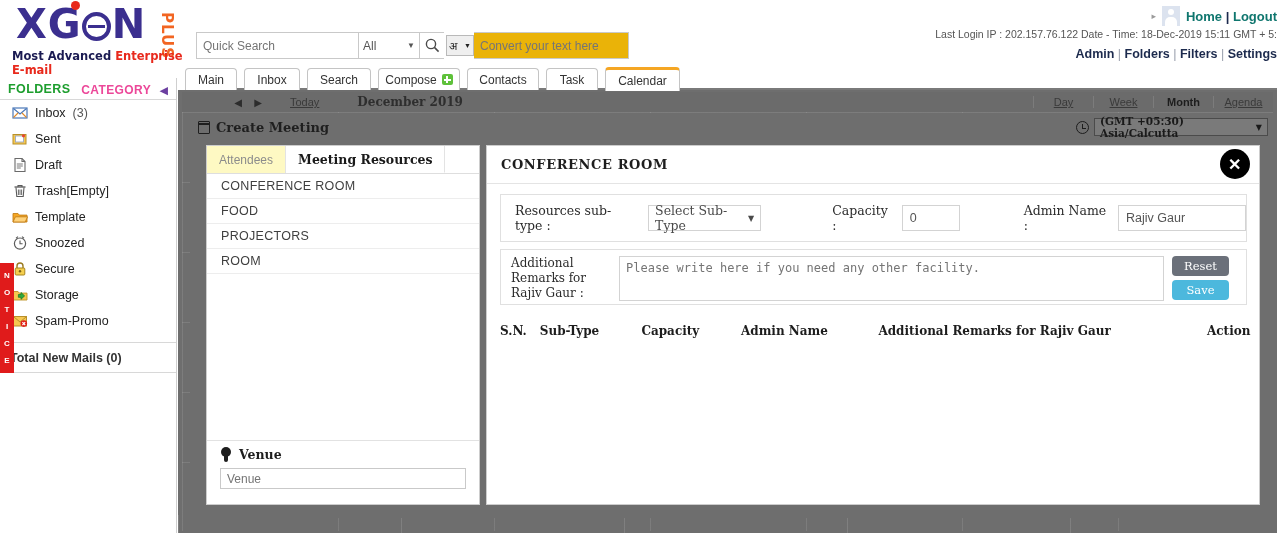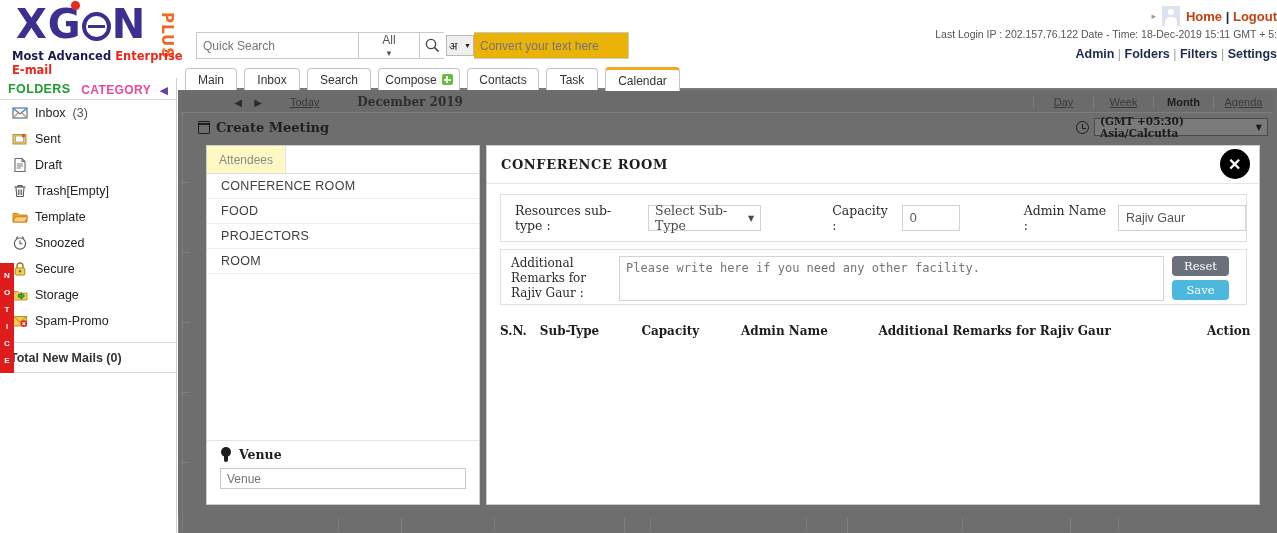--- a/index.html
+++ b/index.html
@@ -67,21 +67,20 @@
   #quick-search {
     width:162px; height:27px; border:1px solid #c9c9c9; border-right:none;
     padding:0 6px; font-size:12px; color:#555; outline:none;
     font-family:"Liberation Sans", sans-serif; background:#fff;
   }
   #search-scope {
     width:62px; height:27px; border:1px solid #c9c9c9;
     background:#fff; font-size:12px; color:#555; padding:0 4px;
     display:flex; align-items:center; justify-content:space-between;
     cursor:pointer;
-    flex-direction:column;
   }
   #search-scope .caret { font-size:8px; color:#555; }
   #search-go {
     width:24px; height:27px; display:flex; align-items:center;
     justify-content:center; background:#fff; border-top:1px solid #c9c9c9;
     border-bottom:1px solid #c9c9c9; cursor:pointer;
   }
   #lang-box {
     width:28px; height:21px; border:1px solid #b9b9b9; background:#efefef;
     display:flex; align-items:center; justify-content:space-between;
@@ -111,21 +110,21 @@
     content:""; position:absolute; left:6px; top:3px; width:6px; height:6px;
     border-radius:50%; background:#fff;
   }
   #avatar::after{
     content:""; position:absolute; left:3px; top:11px; width:12px; height:9px;
     border-radius:5px 5px 0 0; background:#fff;
   }
   #home-links {
     font-size:13px; font-weight:bold; color:#1c2a4d; white-space:nowrap;
   }
-  #home-links a { color:#c2410c; text-decoration:none; }
+  #home-links a { color:#0f766e; text-decoration:none; }
   #last-login {
     position:absolute; right:0; top:28px; font-size:10.5px; color:#555;
     white-space:nowrap; font-family:"Liberation Sans", sans-serif;
   }
   #admin-links {
     position:absolute; right:0; top:47px; font-size:12.5px; font-weight:bold;
     color:#1c2a4d; white-space:nowrap;
   }
   #admin-links span.sep { color:#9aa0ad; font-weight:normal; }
 
@@ -582,20 +581,21 @@
       <span id="tz-box">
         <span>(GMT +05:30) Asia/Calcutta</span>
         <span class="caret">▼</span>
       </span>
     </span>
   </div>
 
   <div id="res-panel">
     <div id="res-tabs">
       <div class="rtab inactive">Attendees</div>
+      <div class="rtab active">Meeting Resources</div>
     </div>
     <div class="res-item">CONFERENCE ROOM</div>
     <div class="res-item">FOOD</div>
     <div class="res-item">PROJECTORS</div>
     <div class="res-item">ROOM</div>
 
     <div id="venue-block">
       <div id="venue-label">
         <span id="pin-ico"></span>
         <span>Venue</span>

